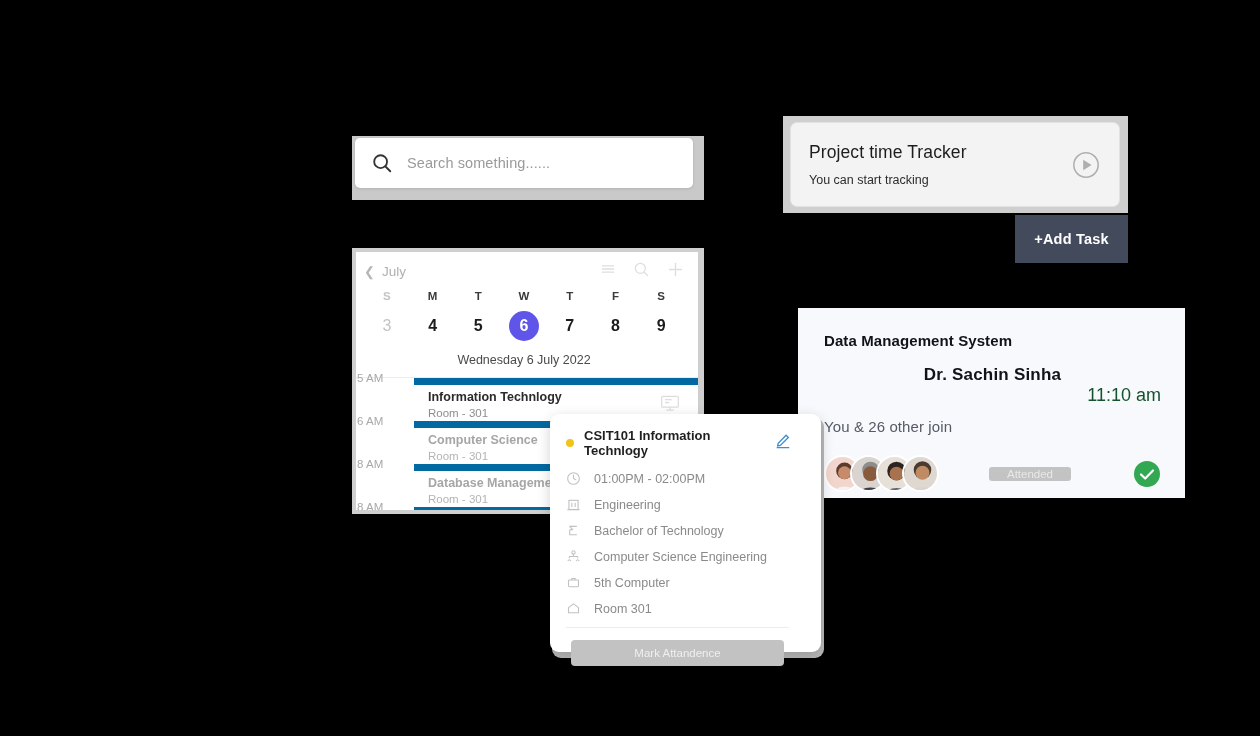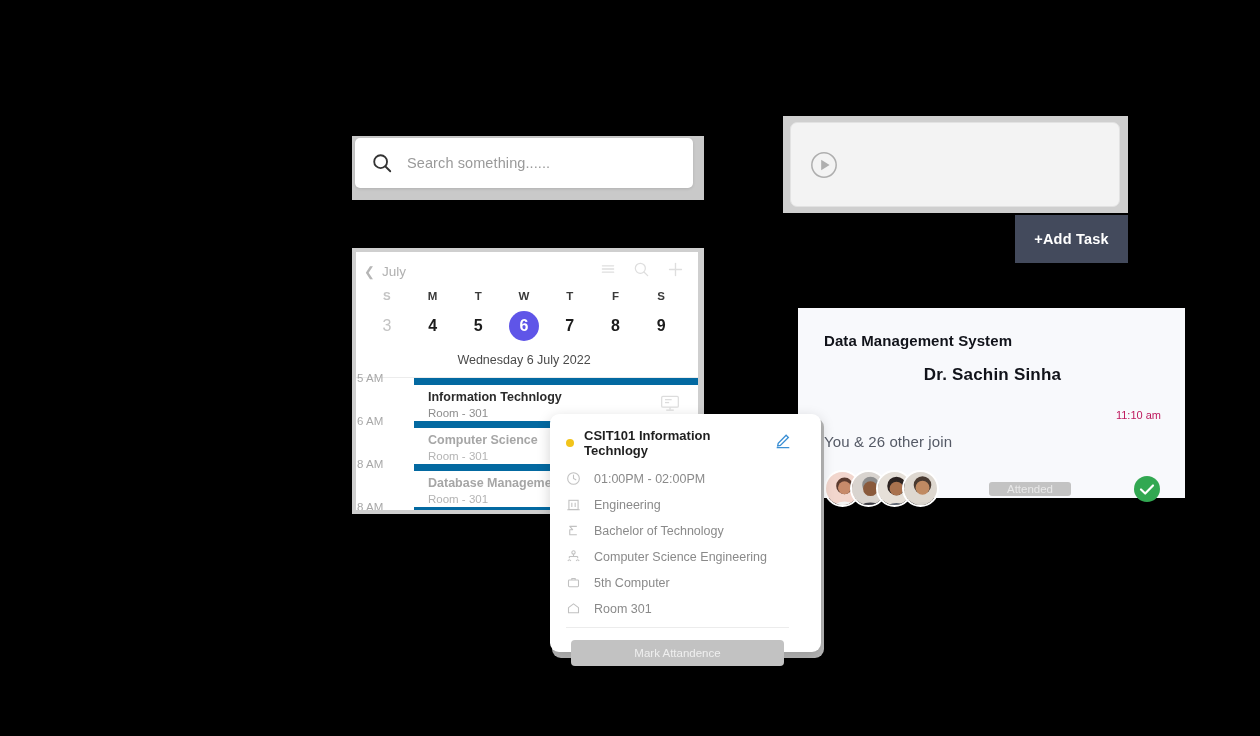--- a/index.html
+++ b/index.html
@@ -161,21 +161,21 @@
   
   .meet-card {
     position: absolute; left: 798px; top: 308px;
     width: 387px; height: 190px;
     background: #f8f9fc;
     padding: 24px 24px 0 26px;
   }
   .meet-title { font-size: 15px; font-weight: bold; color: #11131a; letter-spacing: .1px; }
   .meet-row2 { display: flex; align-items: center; margin-top: 16px; flex-direction: column; }
   .meet-name { font-size: 17px; font-weight: bold; color: #11131a; letter-spacing: .2px; }
-  .meet-time { margin-left: auto; font-size: 11px; color: #be185d; margin-top: 24px; }
+  .meet-time { margin-left: auto; font-size: 18px; color: #14532d; }
   .meet-sub { font-size: 15px; color: #555a66; margin-top: 12px; letter-spacing: .1px; }
   .meet-foot { display: flex; align-items: center; margin-top: 20px; }
   .avatars { display: flex; }
   .avatar {
     width: 37px; height: 37px; border-radius: 50%;
     border: 2px solid #ffffff;
     margin-left: -11px;
     overflow: hidden; position: relative;
   }
   .avatar:first-child { margin-left: 0; }
@@ -200,20 +200,24 @@
       <svg viewBox="0 0 24 24" width="22" height="22" fill="none" stroke="#333" stroke-width="2">
         <circle cx="10.5" cy="10.5" r="7"></circle>
           <line x1="15.8" y1="15.8" x2="21" y2="21" stroke-linecap="round"></line>
       </svg>
     </span>
     <input class="search-input" type="text" placeholder="Search something......" style="">
   </div>
 
   <div class="tracker-backdrop"></div>
   <div class="tracker-card">
+    <div>
+      <div class="tracker-title">Project time Tracker</div>
+      <div class="tracker-sub">You can start tracking</div>
+    </div>
     <span class="play-btn">
       <svg viewBox="0 0 32 32" width="30" height="30" fill="none">
         <circle cx="16" cy="16" r="13" stroke="#8a8a8a" stroke-width="1.6"></circle>
         <path d="M13 10.5 L22 16 L13 21.5 Z" fill="#8a8a8a"></path>
       </svg>
     </span>
   </div>
   <button class="add-task-btn">+Add Task</button>
 
   <div class="cal-backdrop"></div>

